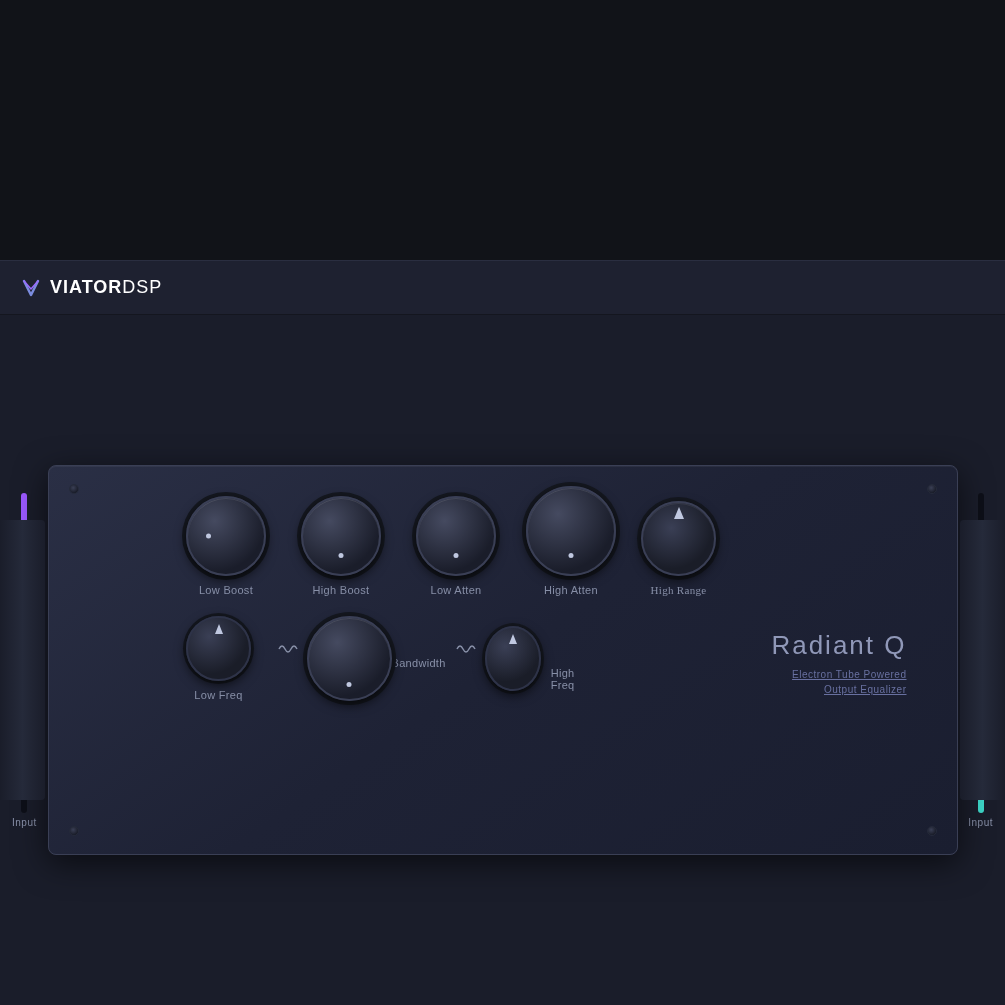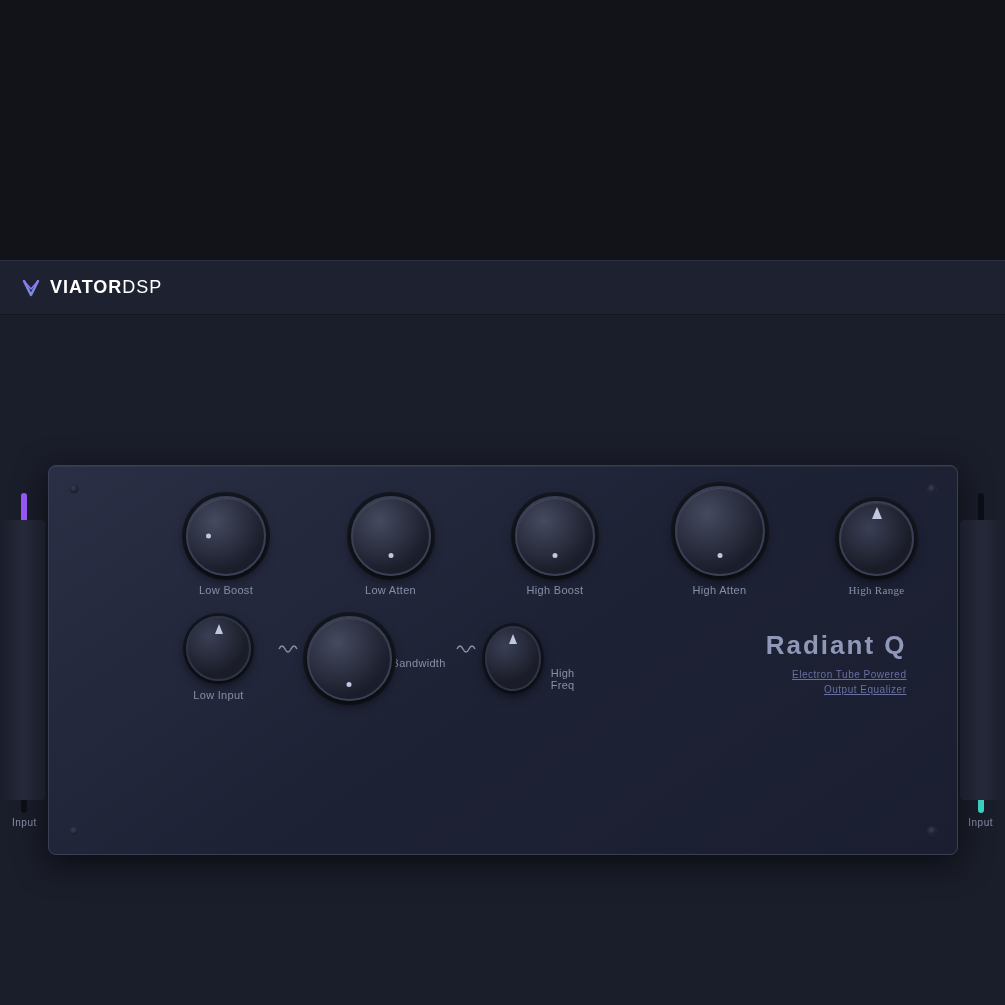--- a/index.html
+++ b/index.html
@@ -140,21 +140,21 @@
       box-shadow: 0 8px 32px rgba(0,0,0,0.6), inset 0 1px 0 rgba(255,255,255,0.05);
       position: relative;
       display: flex;
       flex-direction: column;
       padding: 20px 30px;
     }
 
     .knobs-row {
       display: flex;
       align-items: flex-end;
-      justify-content: space-between;
+      justify-content: flex-start;
       gap: 0px;
       margin-bottom: 20px;
       padding-left: 90px;
     }
 
     .knob-group {
       display: flex;
       flex-direction: column;
       align-items: center;
       width: 115px;
@@ -298,21 +298,21 @@
       flex-direction: column;
       align-items: flex-end;
       justify-content: center;
       padding-right: 20px;
       padding-top: 10px;
     }
 
     .brand-name {
       font-size: 26px;
       color: #9098b8;
-      font-weight: 700;
+      font-weight: 400;
       letter-spacing: 2px;
       margin-bottom: 6px;
     }
 
     .brand-subtitle {
       font-size: 10px;
       color: #6870a0;
       text-align: right;
       line-height: 1.5;
       letter-spacing: 0.5px;
@@ -443,28 +443,28 @@
         <div class="knob-outer">
           <div class="knob-dot knob-dot-left"></div>
         </div>
         <span class="knob-label">Low Boost</span>
       </div>
 
       <div class="knob-group">
         <div class="knob-outer">
           <div class="knob-dot"></div>
         </div>
-        <span class="knob-label">Low Atten</span>
+        <span class="knob-label">High Boost</span>
       </div>
 
       <div class="knob-group">
         <div class="knob-outer">
           <div class="knob-dot"></div>
         </div>
-        <span class="knob-label">High Boost</span>
+        <span class="knob-label">Low Atten</span>
       </div>
 
       <div class="knob-group">
         <div class="knob-outer knob-outer-large">
           <div class="knob-dot"></div>
         </div>
         <span class="knob-label">High Atten</span>
       </div>
 
       <div class="knob-group" style="width:100px;font-family:Liberation Serif, serif;">
@@ -475,21 +475,21 @@
       </div>
 
     </div>
 
     <div class="second-row">
 
       <div class="second-row-group">
         <div class="small-knob-outer">
           <div class="small-pointer"></div>
         </div>
-        <span class="knob-label">Low Input</span>
+        <span class="knob-label">Low Freq</span>
       </div>
 
       <button class="wave-button" style="margin-top:-20px;">
         <svg width="22" height="16" viewBox="0 0 22 16">
           <path d="M2 8 Q5 2 8 8 Q11 14 14 8 Q17 2 20 8" stroke="#8890a8" stroke-width="1.5" fill="none"></path>
         </svg>
       </button>
 
       <div class="bandwidth-group">
         <div class="bandwidth-knob">

